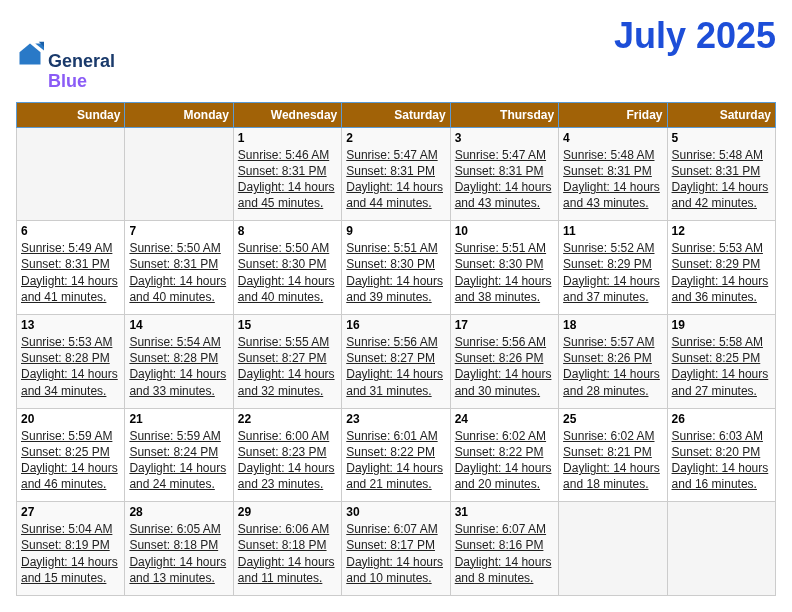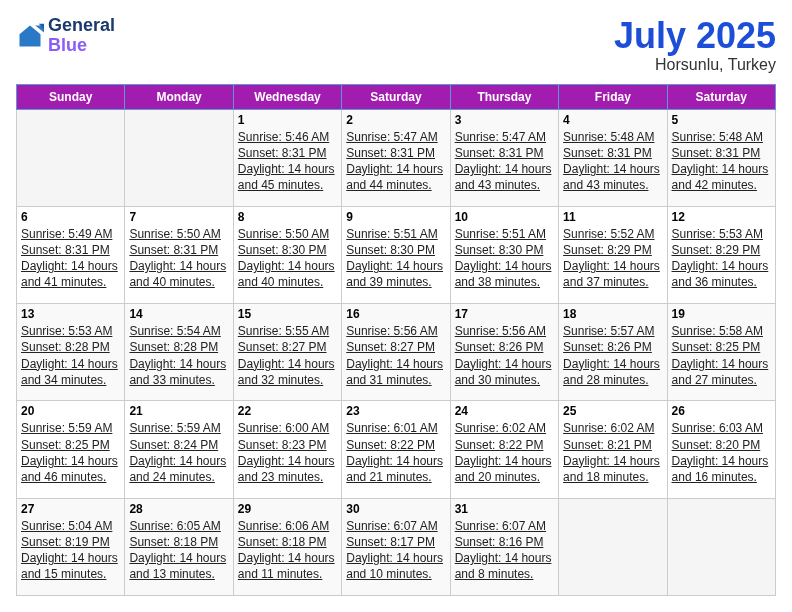--- a/index.html
+++ b/index.html
@@ -26,20 +26,21 @@
     .logo {
       display: flex;
       align-items: center;
       gap: 4px;
     }
     .logo-text {
       font-size: 18px;
       font-weight: bold;
       color: #1a3a6b;
       line-height: 1.1;
+      margin-top: 36px;
     }
     .logo-text span {
       color: #2196F3;
     }
     .logo-icon {
       width: 28px;
       height: 28px;
     }
     .title-block {
       text-align: right;
@@ -55,26 +56,26 @@
       color: #333;
     }
     .calendar {
       flex: 1;
       border: 1px solid #ccc;
       border-collapse: collapse;
       width: 100%;
       table-layout: fixed;
     }
     .calendar th {
-      background-color: #a21caf;
+      background-color: #a16207;
       color: #fff;
       font-size: 12px;
       font-weight: bold;
       padding: 5px 4px;
-      text-align: center;
+      text-align: right;
       border: 1px solid #5a9ad4;
     }
     .calendar td {
       vertical-align: top;
       border: 1px solid #ccc;
       padding: 3px 4px;
       font-size: 10px;
       color: #222;
       height: 80px;
       background: #fff;
@@ -117,21 +118,20 @@
         <polygon points="22,4 32,12 32,4" fill="#2979c7"></polygon>
         <polygon points="26,2 32,8 32,2" fill="#1a5fa8"></polygon>
       </svg>
       <div class="logo-text">
         <div>General</div>
         <span style="color:#8b5cf6">Blue</span>
       </div>
     </div>
     <div class="title-block">
       <div class="main-title">July 2025</div>
-      <div class="subtitle">Horsunlu, Turkey</div>
     </div>
   </div>
 
   <table class="calendar">
     <thead>
       <tr>
         <th>Sunday</th>
         <th>Monday</th>
         <th>Wednesday</th>
         <th>Saturday</th>

